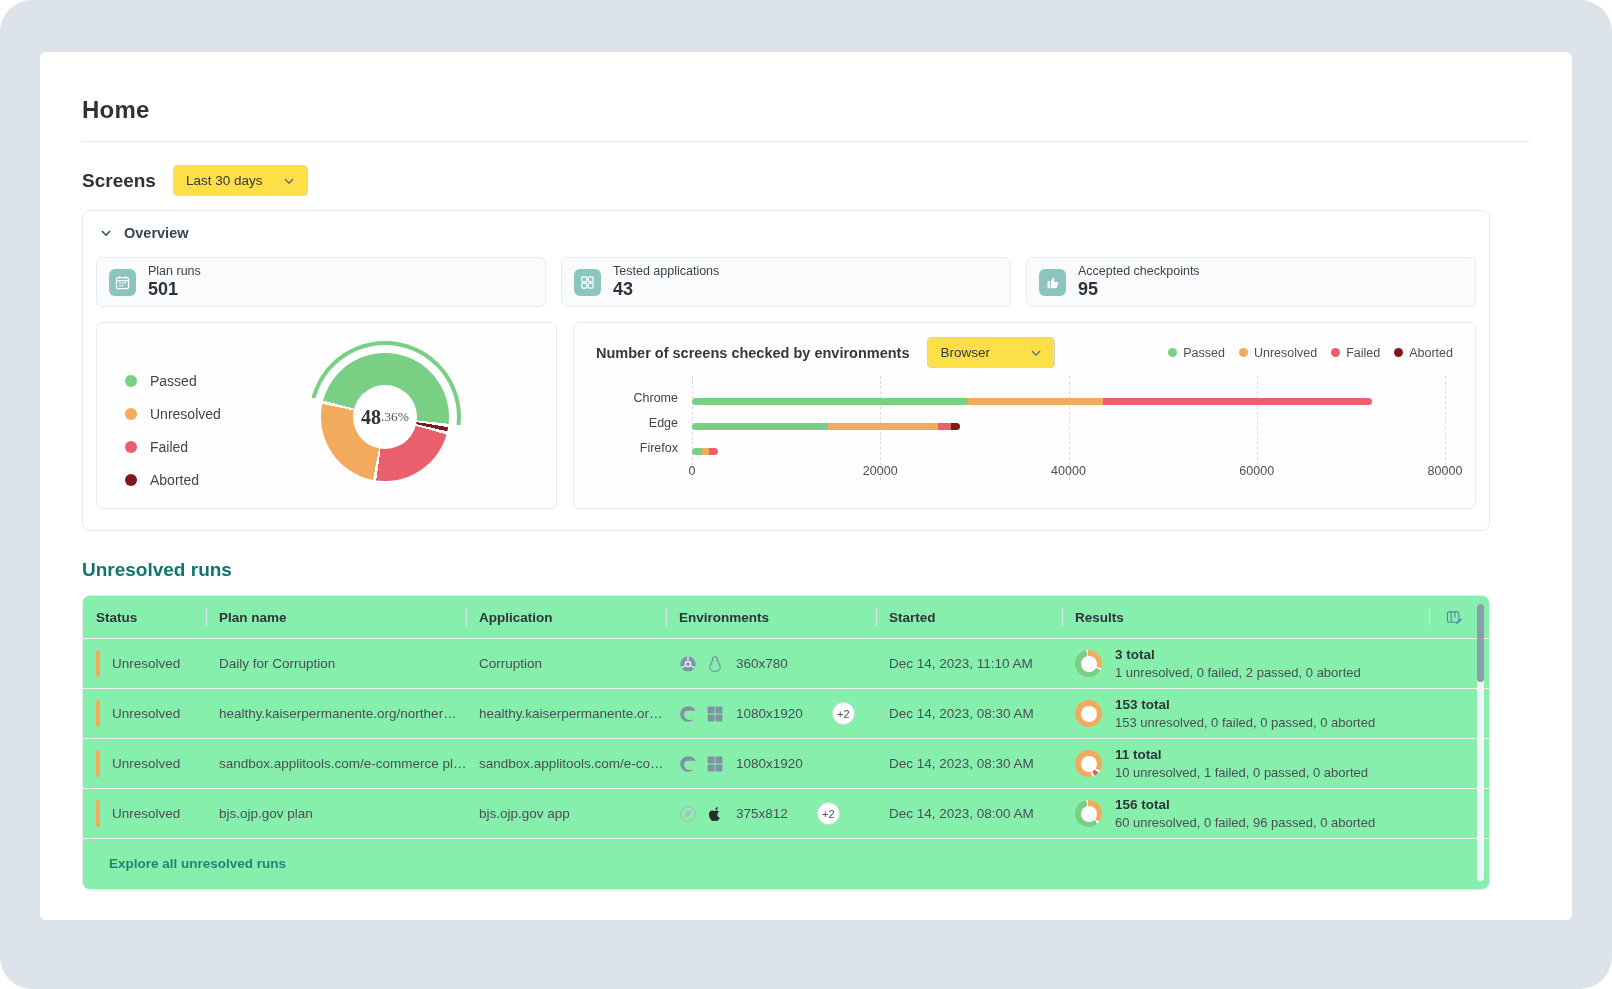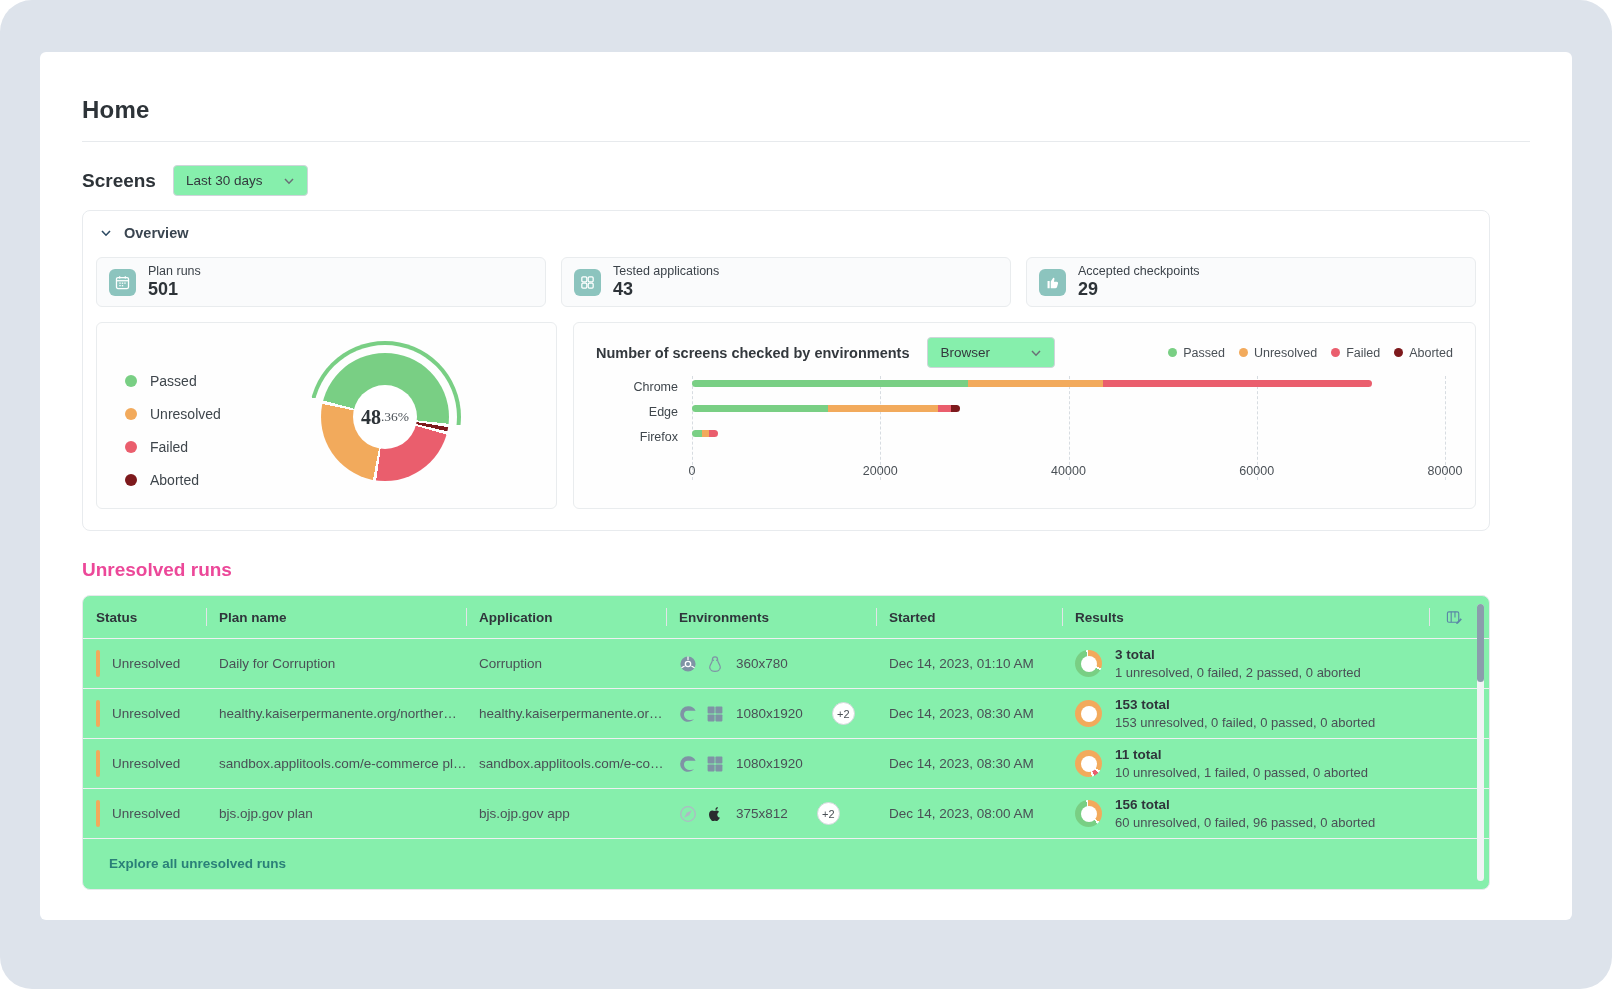--- a/index.html
+++ b/index.html
@@ -5,21 +5,21 @@
   * { box-sizing: border-box; margin: 0; padding: 0; }
   html,body { width:1612px; height:989px; font-family:"Liberation Sans", sans-serif; background:#ffffff; }
   .frame { position:absolute; inset:0; background:#dde3eb; border-radius:32px; }
   .page { position:absolute; left:40px; right:40px; top:52px; bottom:69px; background:#fff; border-radius:6px; padding:0 42px; overflow:hidden; }
 
   h1.page-title { margin-top:44px; font-size:24px; color:#2d3338; letter-spacing:.2px; }
   .divider { margin-top:17px; border-top:1px solid #e7eaed; }
 
   .summary-row { margin-top:23px; display:flex; align-items:center; gap:17px; }
   .summary-row h2 { font-size:19px; color:#2d3338; }
-  .select { display:inline-flex; align-items:center; justify-content:space-between; gap:20px; background:#86efac; border:1px solid #cfd5da; border-radius:4px; height:31px; padding:0 12px; font-size:13.5px; color:#33383d; cursor:pointer; }
+  .select { display:inline-flex; align-items:center; justify-content:space-between; gap:20px; background:#fde047; border:1px solid #cfd5da; border-radius:4px; height:31px; padding:0 12px; font-size:13.5px; color:#33383d; cursor:pointer; }
   .select svg { width:12px; height:12px; }
 
   .block { margin-right:40px; }
   .overview-panel { margin-top:14px; border:1px solid #e8ebee; border-radius:8px; background:#fff; padding:12px 13px 21px; }
   .overview-header { display:flex; align-items:center; gap:12px; padding:2px 2px 0 4px; cursor:pointer; }
   .overview-header .label { font-size:14.5px; font-weight:bold; color:#3a4550; }
 
   .stats-row { display:flex; gap:15px; margin-top:16px; }
   .stat-card { flex:1; background:#fafbfc; border:1px solid #e9ecee; border-radius:6px; height:50px; display:flex; align-items:center; gap:12px; padding:0 12px; }
   .stat-icon { width:27px; height:27px; border-radius:6px; background:#8cc4be; display:flex; align-items:center; justify-content:center; flex:none; }
@@ -48,29 +48,29 @@
   .env-header { display:flex; align-items:center; }
   .env-header .select { margin-left:18px; width:128px; }
   .env-legend { margin-left:auto; display:flex; align-items:center; gap:14px; }
   .env-legend .legend-item { gap:6px; font-size:12.5px; color:#4a5056; }
   .env-legend .dot { width:9px; height:9px; }
 
   .bar-plot { position:relative; margin-top:12px; }
   .bar-grid { position:absolute; left:96px; right:8px; top:-4px; height:104px; }
   .gridline { position:absolute; top:0; bottom:0; width:0; border-left:1px dashed #d7dce1; }
   .bar-rows { position:relative; }
-  .bar-row { display:flex; align-items:flex-start; height:25px; }
+  .bar-row { display:flex; align-items:flex-end; height:25px; }
   .bar-label { width:82px; text-align:right; font-size:12.5px; color:#3f464c; flex:none; }
   .bar-track { flex:1; margin-left:14px; margin-right:8px; position:relative; height:7px; }
   .bar { display:flex; height:7px; border-radius:3.5px; overflow:hidden; }
   .bar-seg { height:100%; }
   .bar-ticks { position:relative; margin-left:96px; margin-right:8px; height:20px; margin-top:7px; }
   .tick { position:absolute; transform:translateX(-50%); font-size:12.5px; color:#4a5056; top:2px; }
 
-  h2.section-title { margin-top:28px; font-size:19px; color:#ec4899; }
+  h2.section-title { margin-top:28px; font-size:19px; color:#0f766e; }
   .table-card { margin-top:14px; border:1px solid #e6e9ec; border-radius:8px; background:#86efac; position:relative; overflow:hidden; }
   .t-grid { display:grid; grid-template-columns:123px 260px 200px 210px 186px 1fr 60px; align-items:center; }
   .t-head { height:42px; }
   .th { position:relative; font-size:13.5px; font-weight:bold; color:#2f353b; padding-left:13px; height:100%; display:flex; align-items:center; }
   .th:not(:first-child)::before { content:''; position:absolute; left:0; top:50%; transform:translateY(-50%); width:1px; height:18px; background:#e2e5e8; }
   .th-actions { justify-content:flex-end; padding-right:26px; }
   .t-row { height:50px; border-top:1px solid #eef0f2; cursor:pointer; }
   .td { font-size:13.5px; color:#4a5056; padding-left:13px; overflow:hidden; white-space:nowrap; }
   .c-status { display:flex; align-items:center; gap:12px; padding-left:13px; }
   .status-accent { width:4px; height:27px; border-radius:2px; background:#f2aa5c; flex:none; }
@@ -151,21 +151,21 @@
         </span>
       </div>
       <div class="stat-card">
         <span class="stat-icon">
           <svg width="17" height="17" viewBox="0 0 24 24" fill="#fff">
                 <path d="M5 10h3v10H5zM9.5 20h6.8c1 0 1.9-.7 2.1-1.7l1.4-5A1.9 1.9 0 0 0 18 11h-4l.7-3.6A1.7 1.7 0 0 0 13 5.3L9.5 10.6z"></path>
               </svg>
         </span>
         <span class="stat-text">
           <div class="lbl">Accepted checkpoints</div>
-          <div class="val">29</div>
+          <div class="val">95</div>
         </span>
       </div>
     </div>
 
     <div class="charts-row">
       <div class="card donut-card">
         <div class="donut-legend">
           <div class="legend-item">
                 <span class="dot" style="background:var(--passed)"></span>
                 <span>Passed</span>
@@ -316,21 +316,21 @@
             </svg>
         <svg width="18" height="18" viewBox="0 0 18 18">
               <g fill="none" stroke="#7f93a5" stroke-width="1.2">
                 <path d="M9 1.8c-1.7 0-2.6 1.2-2.6 2.8 0 1-.2 2-.8 3-.9 1.6-1.9 3-1.9 4.7 0 1 .4 1.8 1 2.4M9 1.8c1.7 0 2.6 1.2 2.6 2.8 0 1 .2 2 .8 3 .9 1.6 1.9 3 1.9 4.7 0 1-.4 1.8-1 2.4"></path>
                 <path d="M4.7 14.7c.6 1 2.2 1.6 4.3 1.6s3.7-.6 4.3-1.6"></path>
                 <path d="M7.3 5.2h.01M10.7 5.2h.01" stroke-linecap="round" stroke-width="1.6"></path>
               </g>
             </svg>
         <span class="env-res">360x780</span>
       </div>
-      <div class="td">Dec 14, 2023, 01:10 AM</div>
+      <div class="td">Dec 14, 2023, 11:10 AM</div>
       <div class="td c-results">
         <div class="mini-donut" style="background: conic-gradient(from 0deg, var(--unresolved) 0deg 110deg,#fff 110deg 120deg,var(--passed) 120deg 350deg,#fff 350deg 360deg);"></div>
         <div>
           <div class="res-total">3 total</div>
           <div class="res-detail">1 unresolved,  0 failed,  2 passed,  0 aborted</div>
         </div>
       </div>
       <div></div>
     </div>
 

